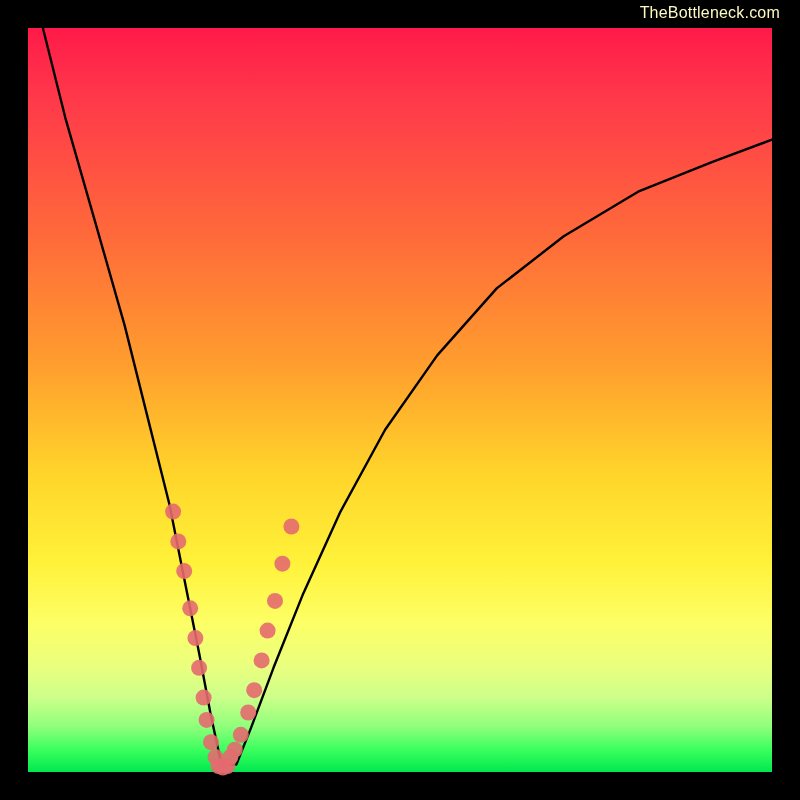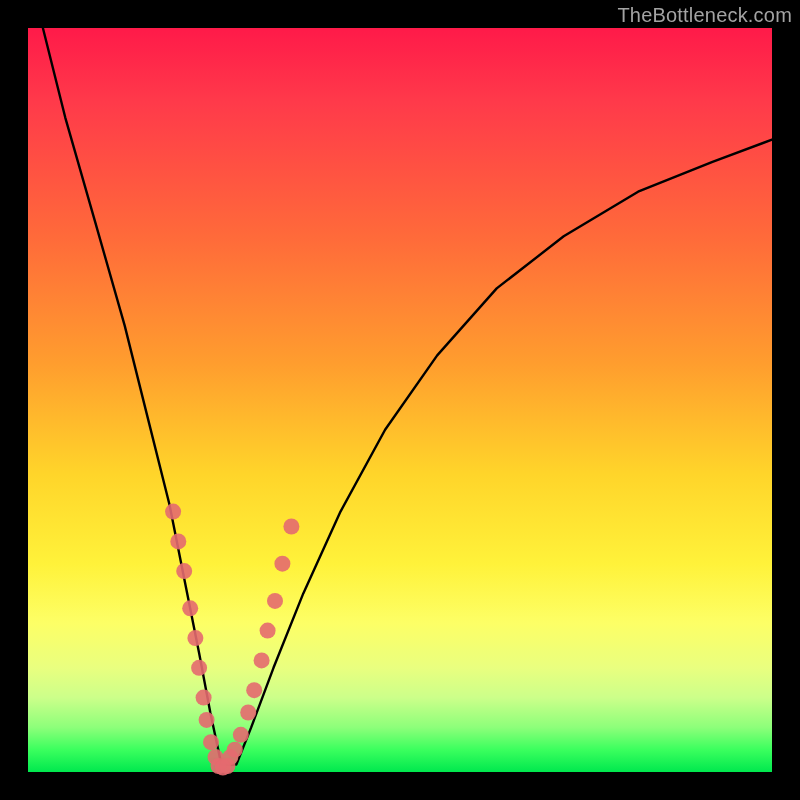--- a/index.html
+++ b/index.html
@@ -38,23 +38,23 @@
       #e9ff7f 86%,
       #ccff8a 90%,
       #8dff7a 94%,
       #3bff5e 97%,
       #00e84e 100%
     );
   }
   .watermark {
     position: absolute;
     top: 4px;
-    right: 8px;
-    color: #a3a3a3;
-    font-size: 20px;
+    right: 20px;
+    color: #fef9c3;
+    font-size: 16px;
     letter-spacing: 0.2px;
     user-select: none;
   }
   svg.curve {
     position: absolute;
     top: 0;
     left: 0;
     width: 744px;
     height: 744px;
     overflow: visible;

